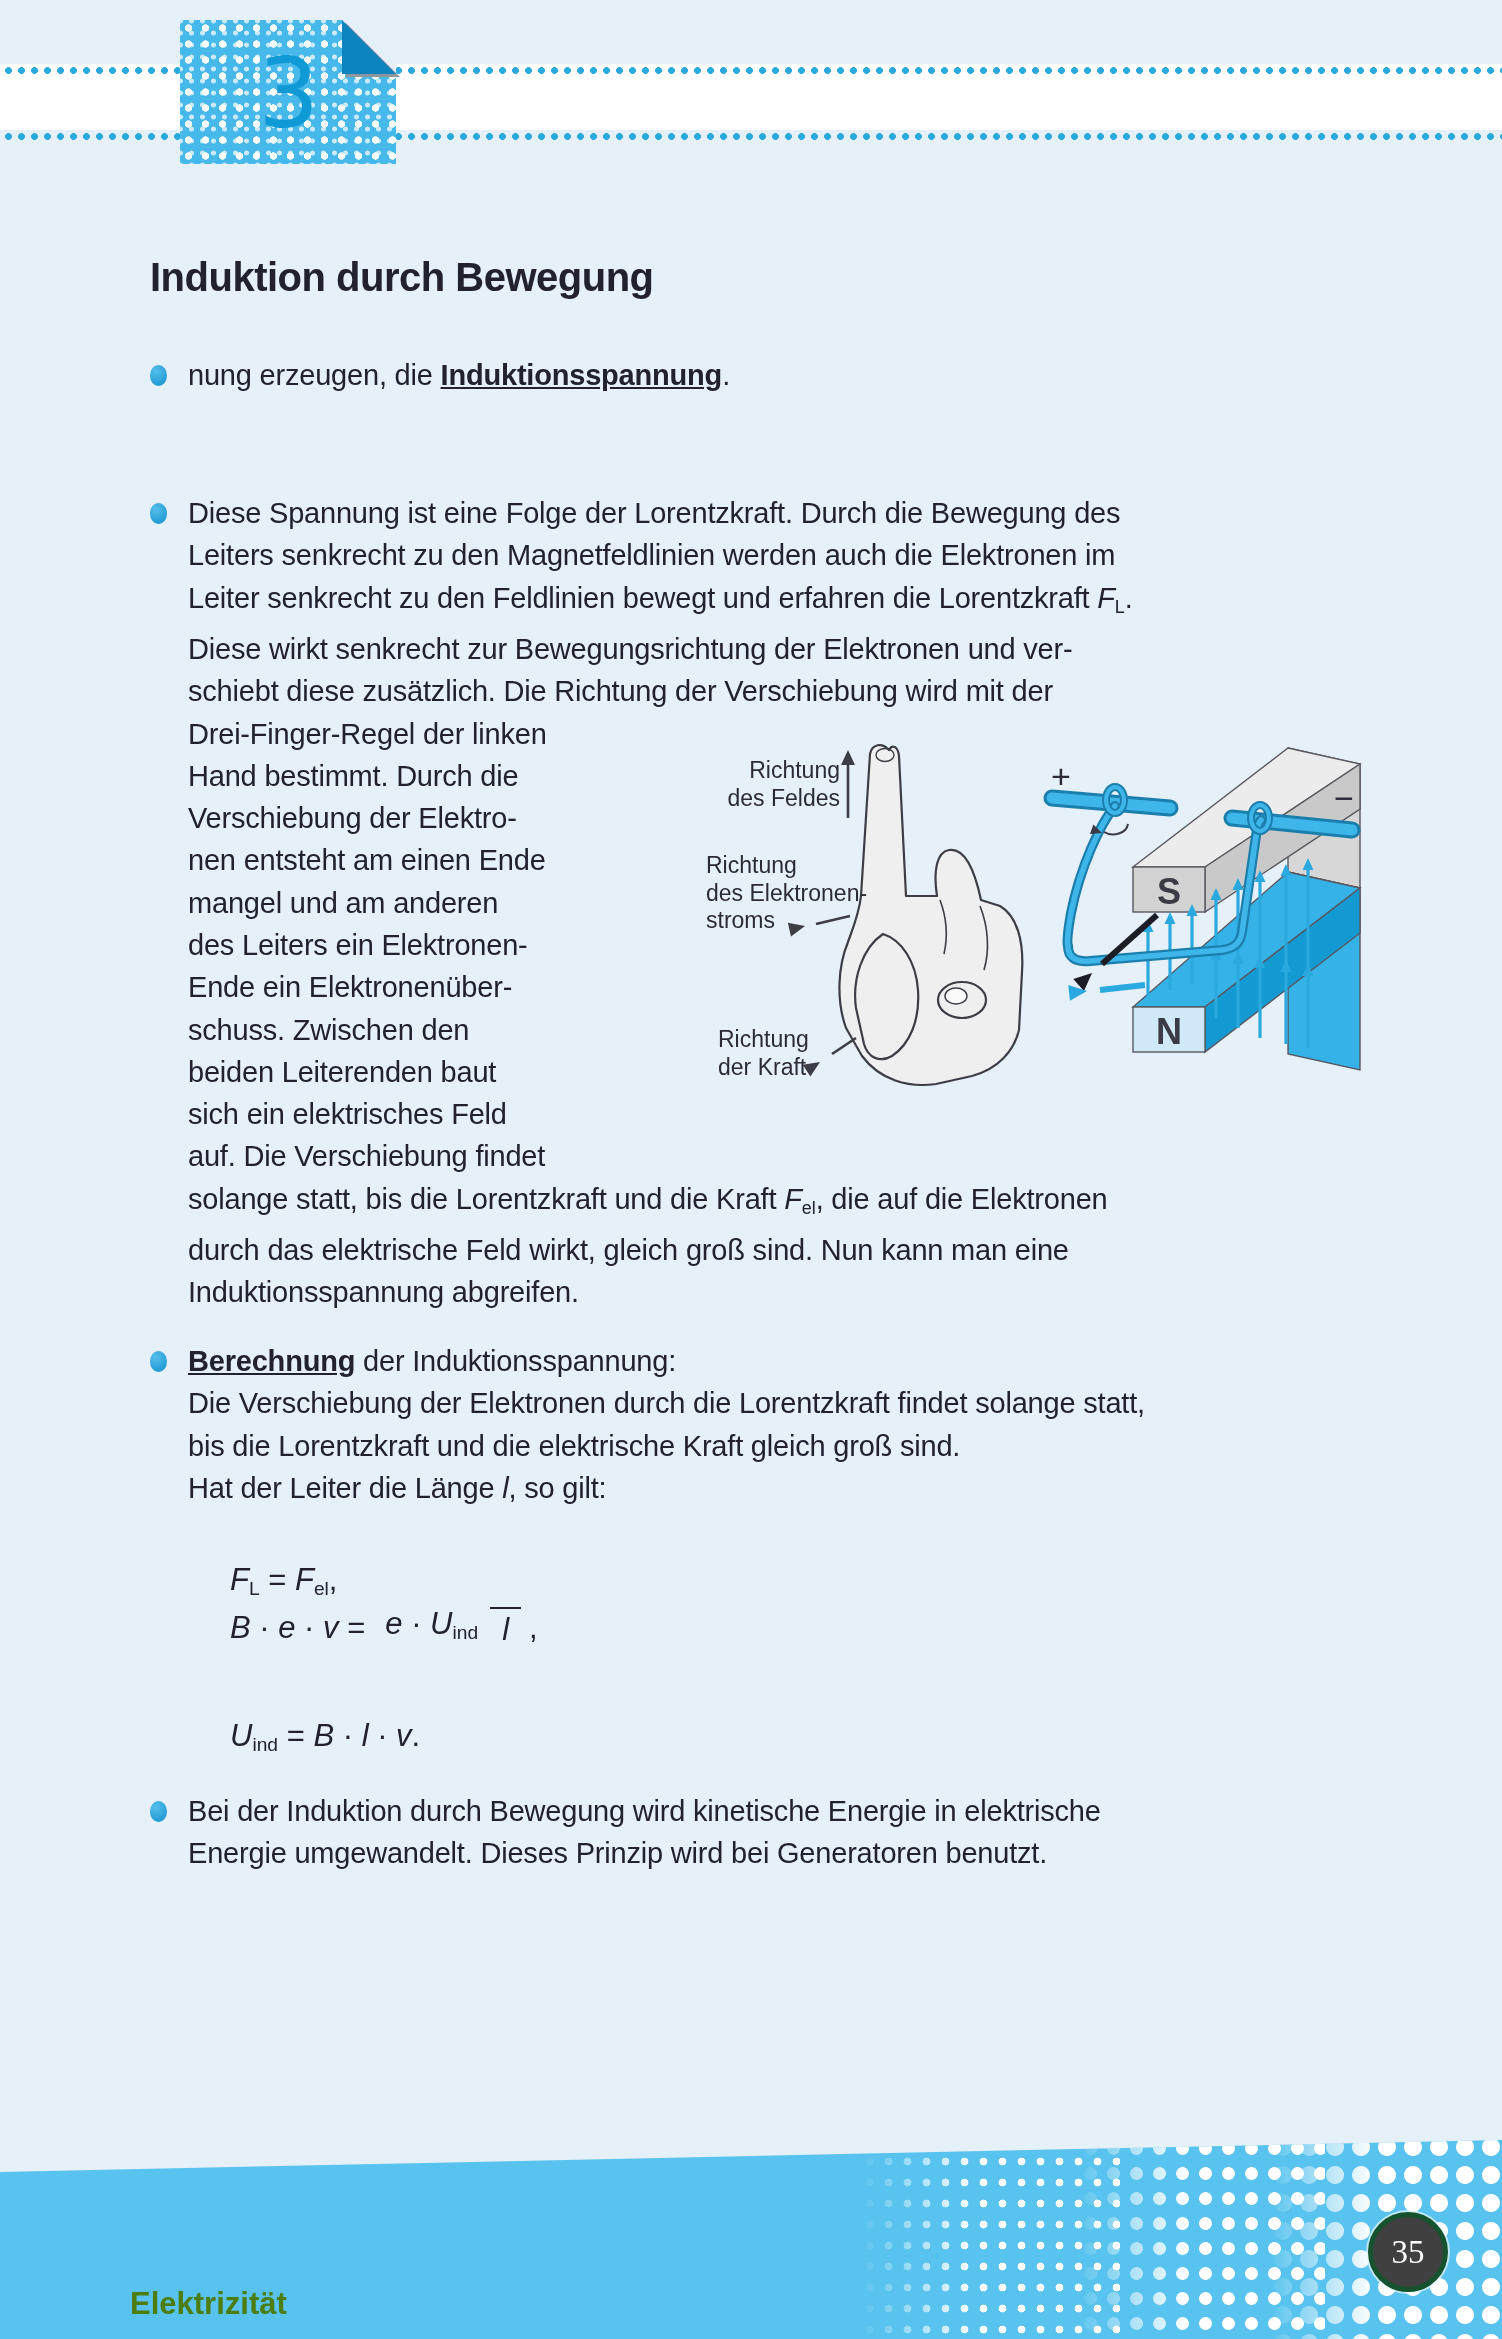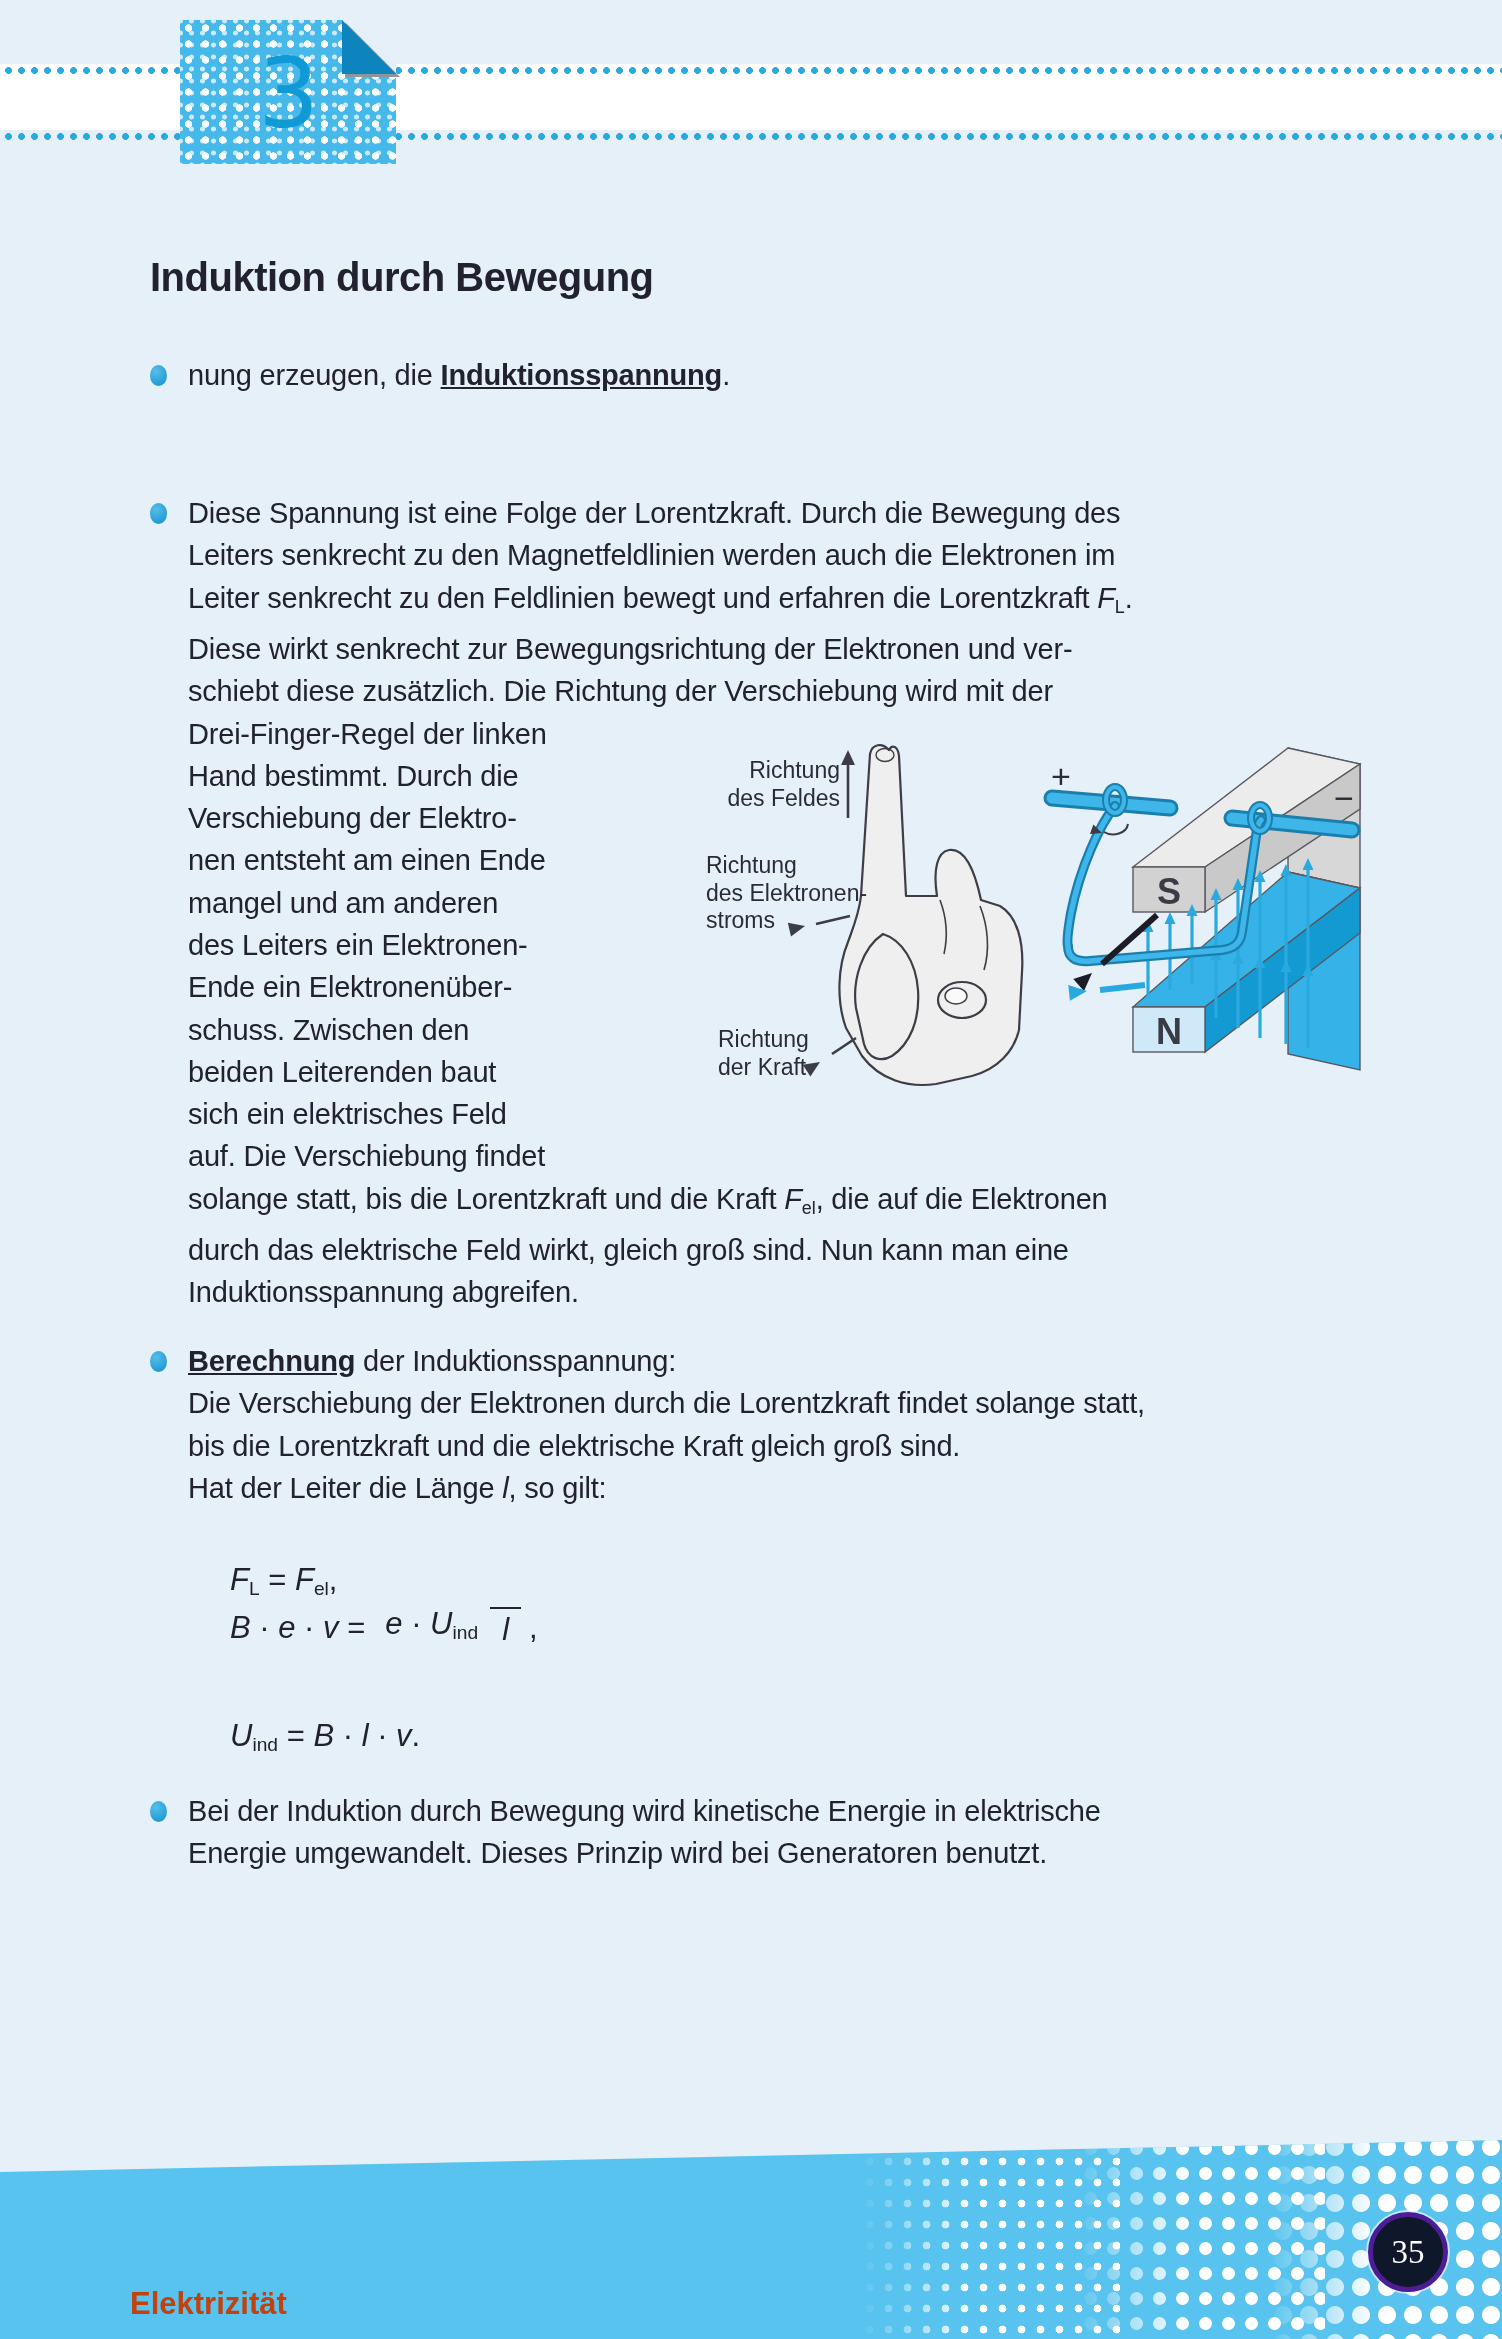--- a/index.html
+++ b/index.html
@@ -55,23 +55,23 @@
           clip-path:polygon(0 42px,100% 10px,100% 100%,0 100%);}
   .fdots{position:absolute;top:0;height:209px;
          -webkit-mask-image:linear-gradient(to right,transparent,#000 45%);
          mask-image:linear-gradient(to right,transparent,#000 45%);}
   .fd1{left:860px;width:260px;background-image:radial-gradient(circle,#fff 3.6px,transparent 4.2px);
        background-size:19px 21px;}
   .fd2{left:1075px;width:250px;background-image:radial-gradient(circle,#fff 6px,transparent 6.8px);
        background-size:23px 25px;background-position:4px 6px;}
   .fd3{left:1268px;width:234px;background-image:radial-gradient(circle,#fff 8.5px,transparent 9.4px);
        background-size:26px 28px;background-position:2px 3px;}
-  .footer-label{position:absolute;left:130px;top:2286px;font-size:31px;font-weight:700;color:#c2410c;z-index:4;}
+  .footer-label{position:absolute;left:130px;top:2286px;font-size:31px;font-weight:700;color:#4d7c0f;z-index:4;}
   .page-badge{position:absolute;left:1368px;top:2212px;width:80px;height:80px;border-radius:50%;z-index:4;
-          background:#0f172a;border:5px solid #4c1d95;box-sizing:border-box;
+          background:#404040;border:5px solid #14532d;box-sizing:border-box;
           box-shadow:0 0 0 2px rgba(230,245,252,.75);
           display:flex;align-items:center;justify-content:center;
           color:#fff;font-size:33px;font-family:"Liberation Serif",serif;}
 </style>
 </head>
 <body>
 
 <div class="page">
 
   <div class="head-band"></div>

